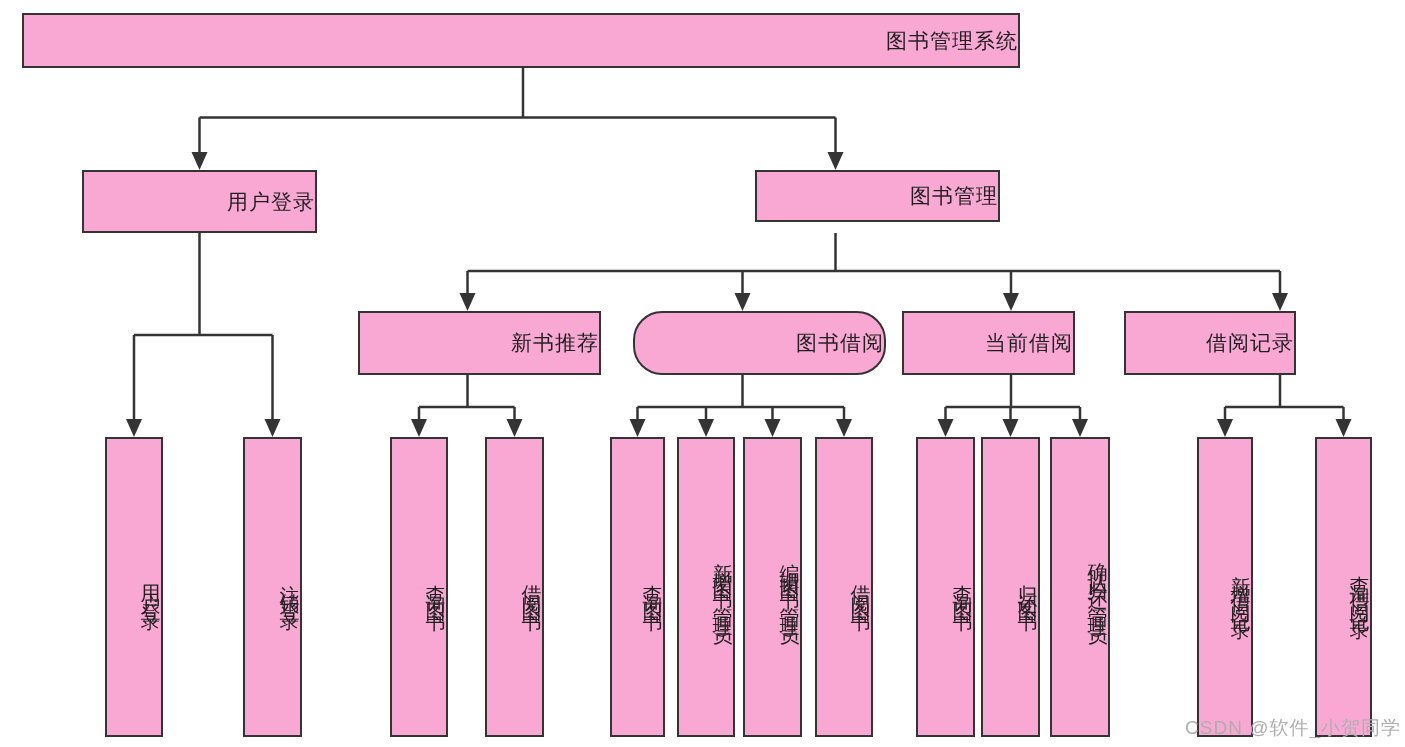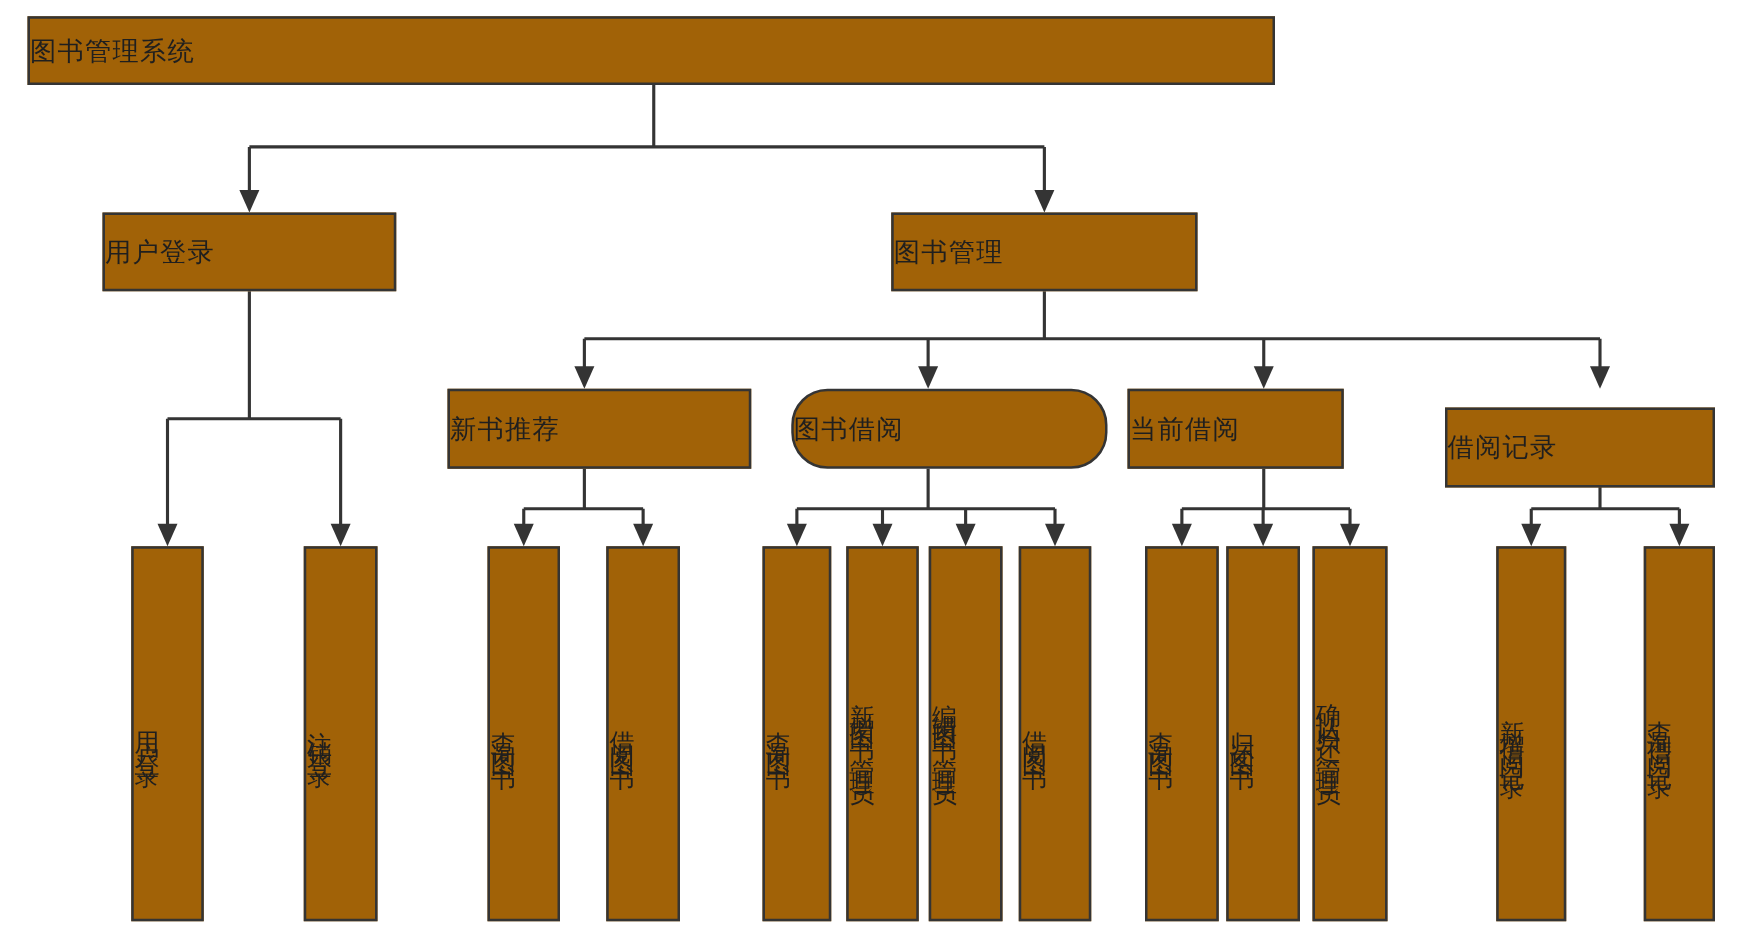--- a/index.html
+++ b/index.html
@@ -8,43 +8,43 @@
     width: 1405px;
     height: 747px;
     background: #ffffff;
     font-family: "Liberation Sans", sans-serif;
     overflow: hidden;
   }
   #wires { position: absolute; left: 0; top: 0; }
   .node {
     position: absolute;
     box-sizing: border-box;
-    background: #a16207;
+    background: #f9a8d4;
     border: 2.5px solid #343434;
     display: flex;
     align-items: center;
-    justify-content: flex-start;
+    justify-content: flex-end;
     color: #1f1f1f;
   }
   .h-node { font-size: 21px; letter-spacing: 1px; white-space: nowrap; }
   .v-node .node-label {
     writing-mode: vertical-rl;
     font-size: 20px;
     letter-spacing: 9px;
     line-height: 1;
     white-space: nowrap;
   }
   
   .n-root   { left: 22px;   top: 13px;  width: 998px; height: 55px; }
   .n-login  { left: 82px;   top: 170px; width: 235px; height: 63px; }
-  .n-mgmt   { left: 713px;  top: 170px; width: 245px; height: 63px; }
+  .n-mgmt   { left: 755px;  top: 170px; width: 245px; height: 52px; }
   .n-nbr    { left: 358px;  top: 311px; width: 243px; height: 64px; }
   .n-bb     { left: 633px;  top: 311px; width: 253px; height: 64px; border-radius: 29px; }
   .n-cb     { left: 902px;  top: 311px; width: 173px; height: 64px; }
-  .n-br     { left: 1156px; top: 311px; width: 216px; height: 64px; margin-top: 15px; }
+  .n-br     { left: 1124px; top: 311px; width: 172px; height: 64px; }
   .leaf     { top: 437px; height: 300px; }
   .n-ul1 { left: 105px;  width: 58px; }
   .n-ul2 { left: 243px;  width: 59px; }
   .n-nr1 { left: 390px;  width: 58px; }
   .n-nr2 { left: 485px;  width: 59px; }
   .n-bb1 { left: 610px;  width: 55px; }
   .n-bb2 { left: 677px;  width: 58px; }
   .n-bb3 { left: 743px;  width: 59px; }
   .n-bb4 { left: 815px;  width: 58px; }
   .n-cb1 { left: 916px;  width: 59px; }
@@ -168,13 +168,14 @@
     <span class="node-label">确认归还（管理员）</span>
   </div>
 
   <div class="node v-node leaf n-br1">
     <span class="node-label">新增借阅记录</span>
   </div>
   <div class="node v-node leaf n-br2">
     <span class="node-label">查询借阅记录</span>
   </div>
 
+  <div id="watermark">CSDN @软件_小贺同学</div>
 </div>
 
 </body></html>

